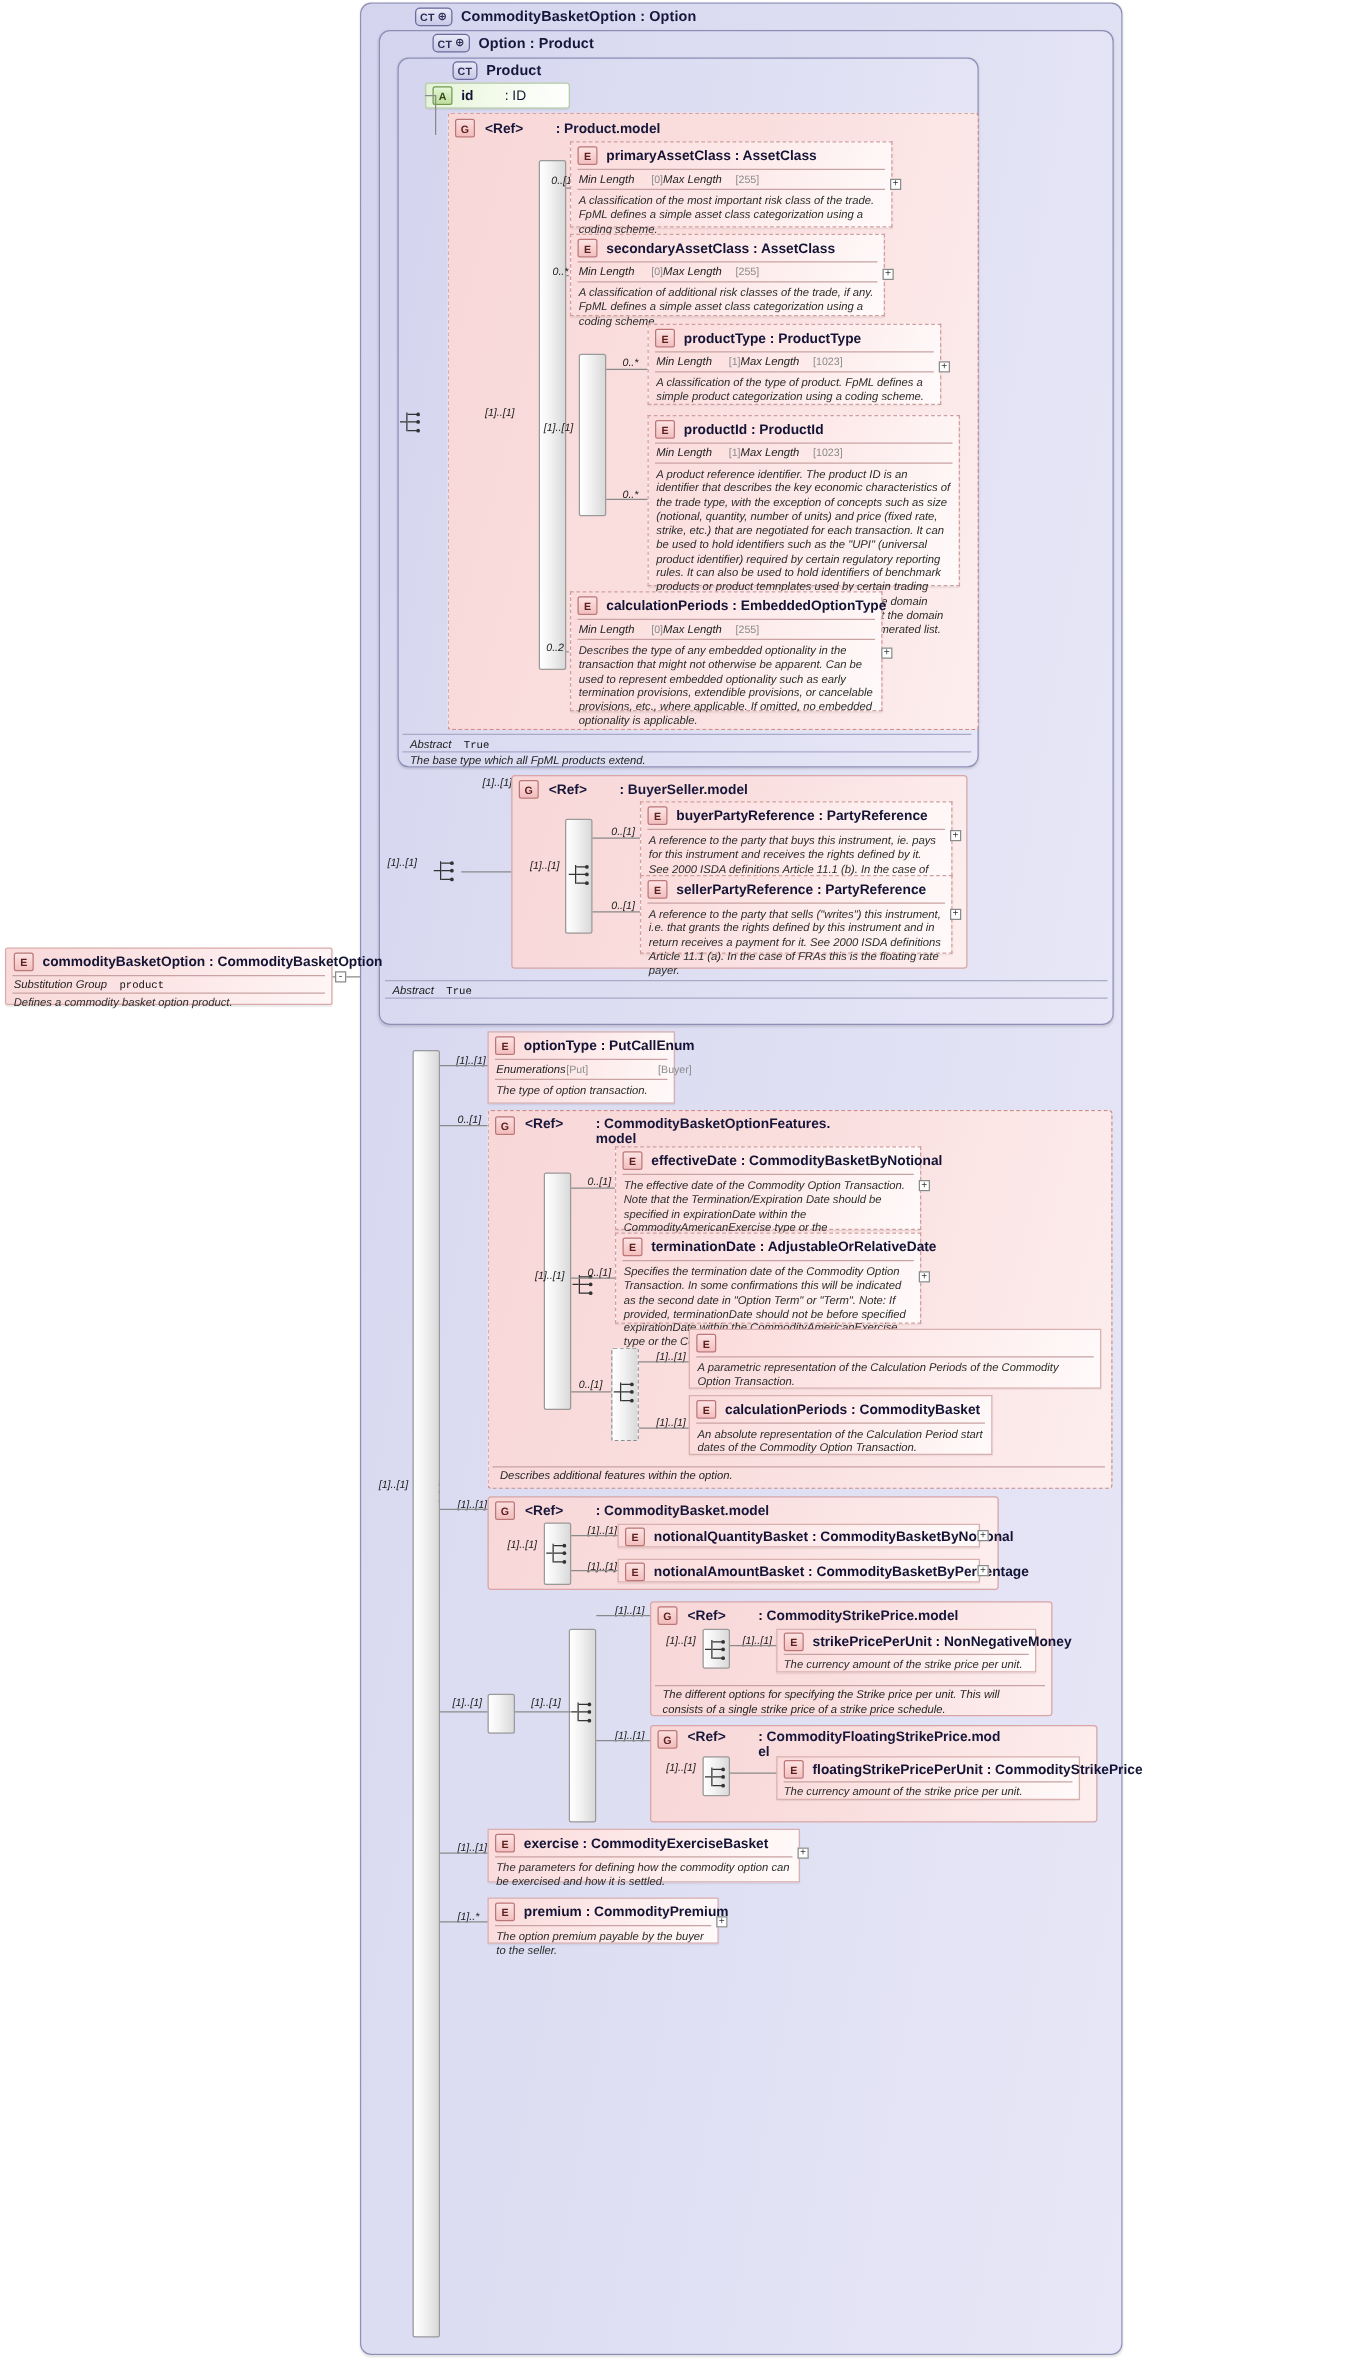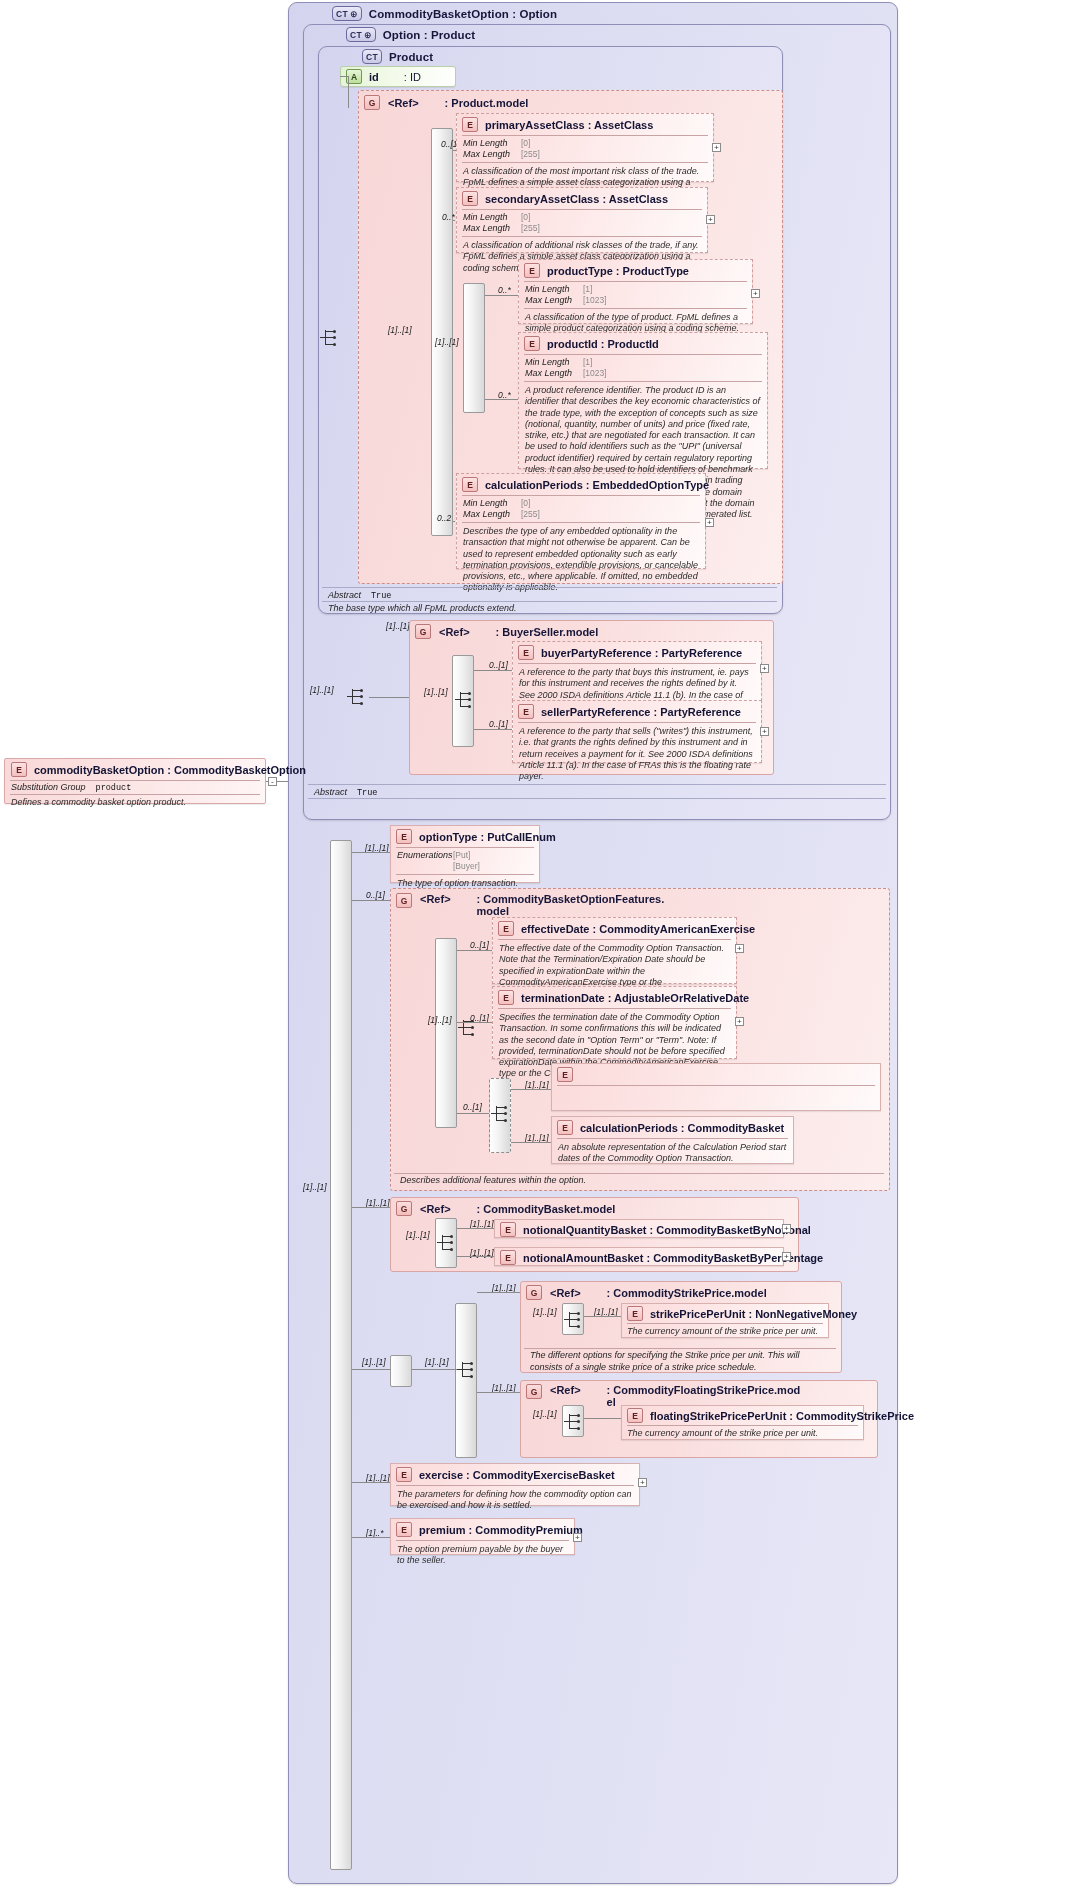--- a/index.html
+++ b/index.html
@@ -66,21 +66,21 @@
   
   .el{
     border:1px dashed #cfa0a0;
     background:linear-gradient(110deg,#fbdada 0%,#fde6e6 40%,#fffafa 100%);
     box-shadow:0 1px 1px rgba(0,0,0,.07);
   }
   .el.solid{border-style:solid;border-color:#d9b0b0;}
   .el-hdr{display:flex;align-items:center;gap:7px;padding:3px 6px 3px 5px;}
   .el-name{font-size:11px;font-weight:bold;color:#131335;white-space:nowrap;}
   .el-rule{height:1px;background:#c9a3a3;margin:0 5px;}
-  .facets{padding:2px 6px 2px 6px;display:flex;flex-direction:column;gap:0px;}
+  .facets{padding:2px 6px 2px 6px;display:flex;gap:0px;}
   .facet{display:flex;font-size:9px;line-height:11px;}
   .facet .k{font-style:italic;color:#222;width:58px;flex:0 0 58px;}
   .facet .v{color:#8b8b8b;font-size:8.5px;}
   .desc{
     font-style:italic;font-size:9px;line-height:11.3px;color:#2b2b2b;
     padding:3px 6px 4px 6px;
   }
   .el.greenish{
     border:1px solid #b9cfa6;border-radius:3px;
     background:linear-gradient(100deg,#e4f3d6 0%,#f2fae9 45%,#ffffff 100%);
@@ -457,21 +457,21 @@
     <div class="dot" style="left:13px;top:2px;"></div>
     <div class="dot" style="left:13px;top:8px;"></div>
     <div class="dot" style="left:13px;top:15px;"></div>
   </div>
   <div class="abs occ" style="left:428px;top:1015px;">[1]..[1]</div>
 
   <div class="abs occ" style="left:470px;top:940px;">0..[1]</div>
   <div class="abs el" style="left:492px;top:917px;width:245px;height:67px;">
     <div class="el-hdr">
       <span class="badge-e">E</span>
-      <span class="el-name">effectiveDate : CommodityAmericanExercise</span>
+      <span class="el-name">effectiveDate : CommodityBasketByNotional</span>
     </div>
     <div class="el-rule"></div>
     <div class="desc">The effective date of the Commodity Option Transaction. Note that the Termination/Expiration Date should be specified in expirationDate within the CommodityAmericanExercise type or the CommodityEuropeanExercise type, as applicable.</div>
   </div>
   <div class="abs expander" style="left:735px;top:944px;">+</div>
 
   <div class="abs occ" style="left:470px;top:1013px;">0..[1]</div>
   <div class="abs el" style="left:492px;top:986px;width:245px;height:73px;">
     <div class="el-hdr">
       <span class="badge-e">E</span>
@@ -494,20 +494,21 @@
     <div class="dot" style="left:13px;top:15px;"></div>
   </div>
   <div class="abs occ" style="left:463px;top:1102px;">0..[1]</div>
 
   <div class="abs occ" style="left:525px;top:1080px;">[1]..[1]</div>
   <div class="abs el solid" style="left:551px;top:1063px;width:330px;height:48px;">
     <div class="el-hdr" style="align-items:flex-start;">
       <span class="badge-e">E</span>
     </div>
     <div class="el-rule"></div>
+    <div class="desc">A parametric representation of the Calculation Periods of the Commodity Option Transaction.</div>
   </div>
 
   <div class="abs occ" style="left:525px;top:1133px;">[1]..[1]</div>
   <div class="abs el solid" style="left:551px;top:1116px;width:243px;height:48px;">
     <div class="el-hdr">
       <span class="badge-e">E</span>
       <span class="el-name">calculationPeriods : CommodityBasket</span>
     </div>
     <div class="el-rule"></div>
     <div class="desc">An absolute representation of the Calculation Period start dates of the Commodity Option Transaction.</div>

